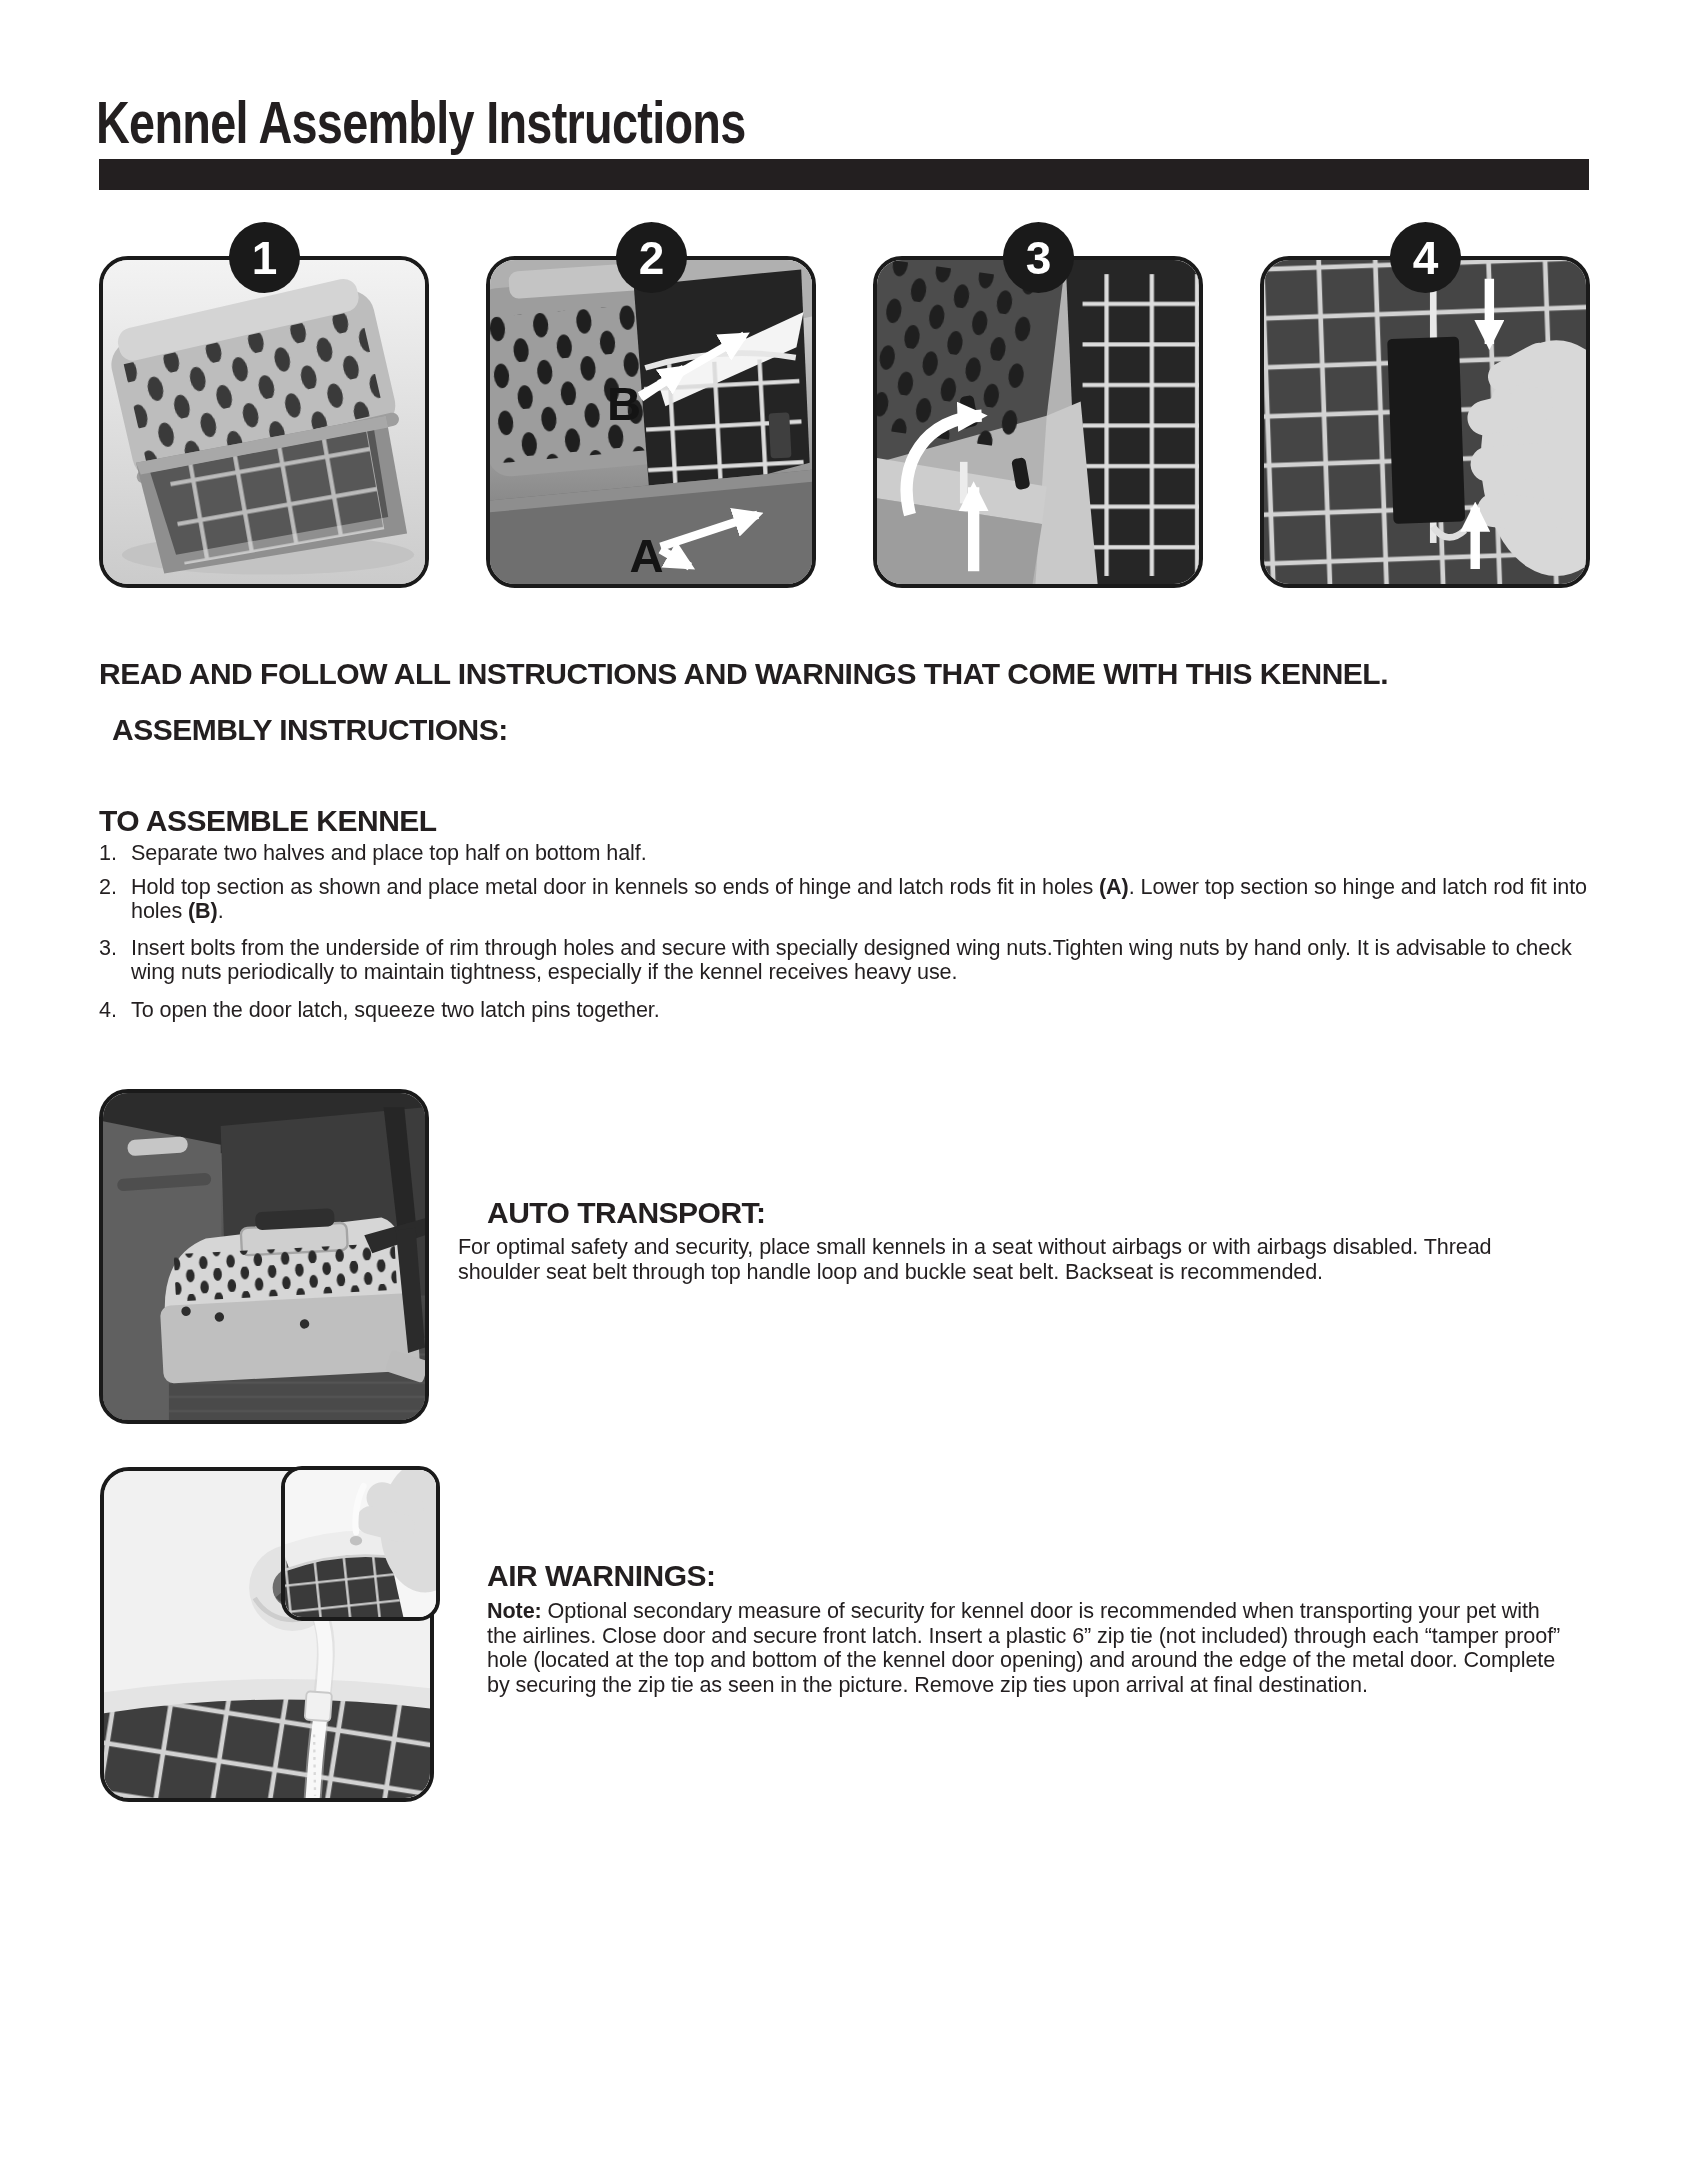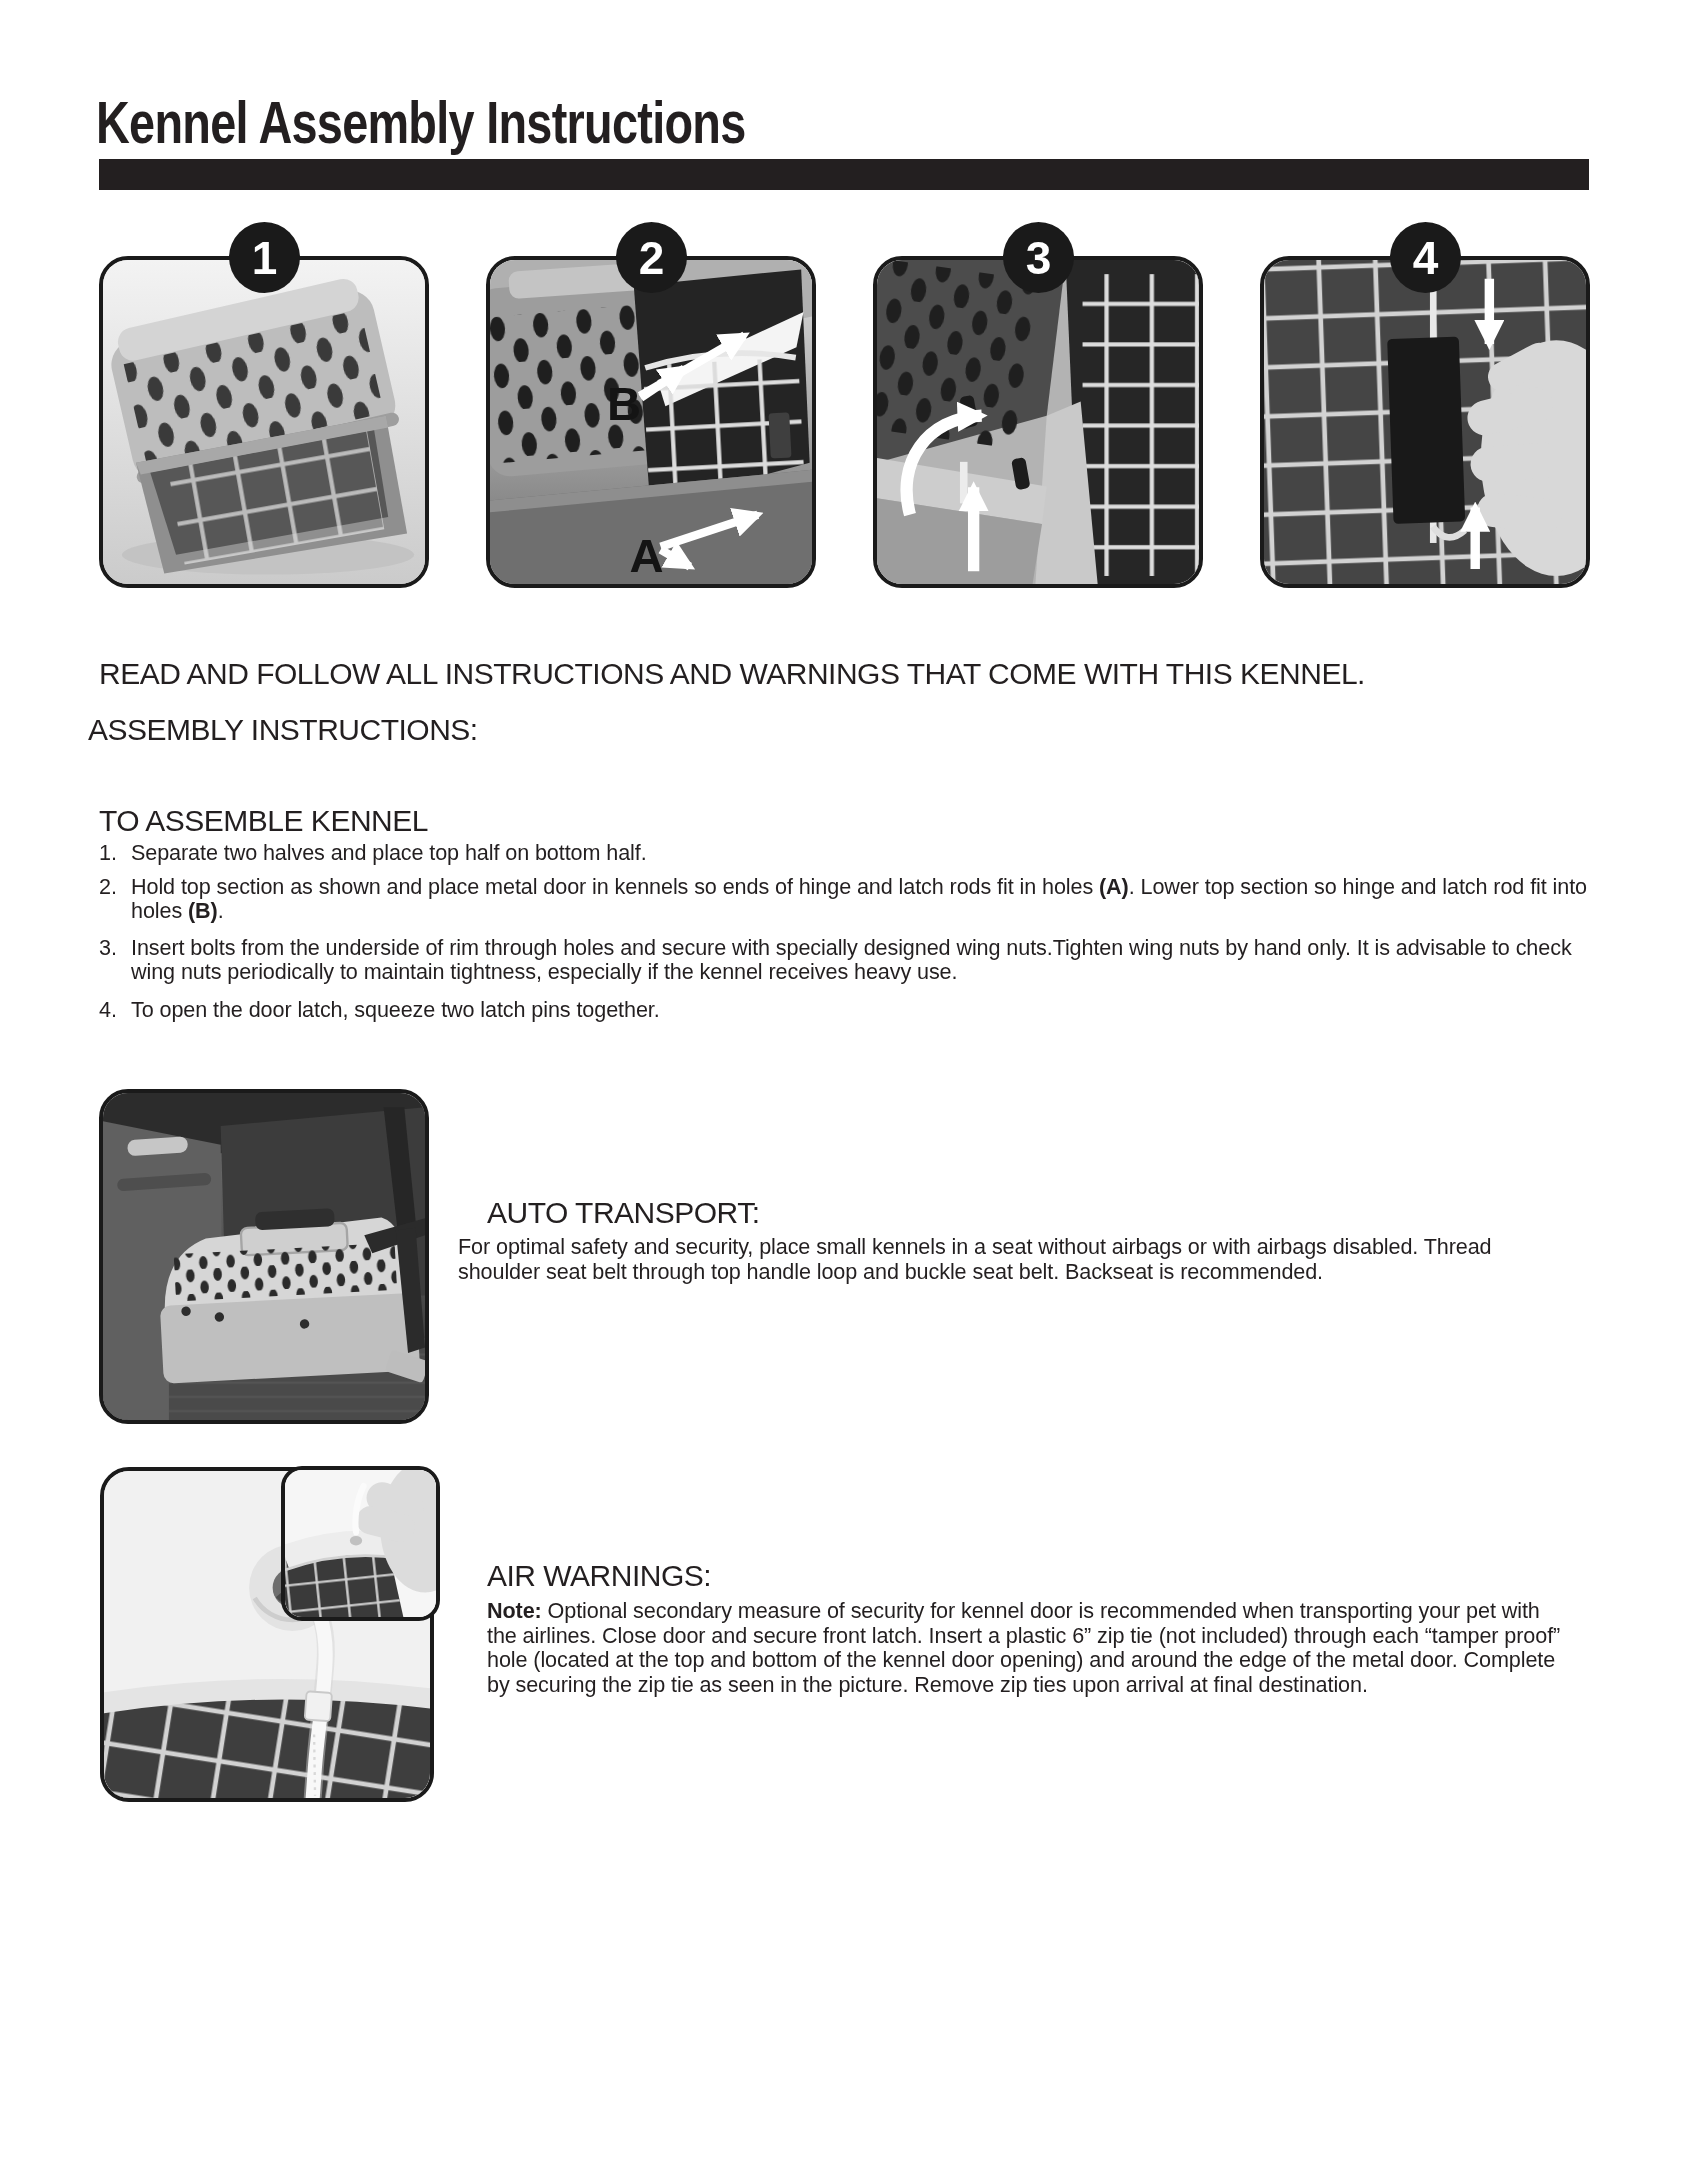--- a/index.html
+++ b/index.html
@@ -10,21 +10,21 @@
   .squeeze{display:inline-block;transform:scaleX(0.78);transform-origin:0 50%;}
   .bar{left:99px;top:159px;width:1490px;height:31px;background:#231f20;}
   figure{margin:0;}
   .panel{position:absolute;top:256px;width:330px;height:332px;}
   .photo{box-sizing:border-box;width:100%;height:100%;border:4.2px solid #1a1a1a;border-radius:29px;
          overflow:hidden;background:#e9e9e9;}
   .photo svg{display:block;width:100%;height:100%;}
   .badge{position:absolute;top:-34px;left:calc(50% - 35px);width:71px;height:71px;border-radius:50%;
          background:#1a1a1a;color:#ffffff;display:flex;align-items:center;justify-content:center;
          font-size:46px;font-weight:700;z-index:2;}
-  h2{position:absolute;margin:0;font-size:30px;font-weight:400;letter-spacing:-0.5px;white-space:nowrap;}
+  h2{position:absolute;margin:0;font-size:30px;font-weight:700;letter-spacing:-0.5px;white-space:nowrap;}
   .body{font-size:21.6px;line-height:24.5px;letter-spacing:-0.1px;text-align:left;}
   .oneline{white-space:nowrap;}
   .li{position:absolute;left:99px;width:1489px;display:flex;font-size:21.6px;line-height:23.5px;letter-spacing:-0.1px;}
   .li .num{flex:0 0 32px;}
   .li .txt{flex:1;}
   b{font-weight:700;}
   .para{position:absolute;}
   .inset{position:absolute;left:281px;top:1466px;width:159px;height:155px;box-sizing:border-box;
          border:4.2px solid #1a1a1a;border-radius:21px;overflow:hidden;background:#f6f6f6;z-index:3;}
   .inset svg{display:block;width:100%;height:100%;}
@@ -189,21 +189,21 @@
         <line x1="448" y1="655" x2="448" y2="525" stroke="#ffffff" stroke-width="20" marker-end="url(#ahw)"></line>
       </svg>
     </div>
     <div class="badge">
         <span>4</span>
       </div>
   </figure>
 
   <h2 class="abs oneline" style="left:99px;top:657px">READ AND FOLLOW ALL INSTRUCTIONS AND WARNINGS THAT COME WITH THIS KENNEL.</h2>
 
-  <h2 class="abs" style="left:88px;top:713px">ASSEMBLY INSTRUCTIONS:</h2>
+  <h2 class="abs" style="left:112px;top:713px">ASSEMBLY INSTRUCTIONS:</h2>
 
   <h2 class="abs" style="left:99px;top:804px">TO ASSEMBLE KENNEL</h2>
 
   <div class="li" style="top:841px">
     <span class="num">1.</span>
     <div class="txt">Separate two halves and place top half on bottom half.</div>
   </div>
 
   <div class="li" style="top:875px">
     <span class="num">2.</span>

